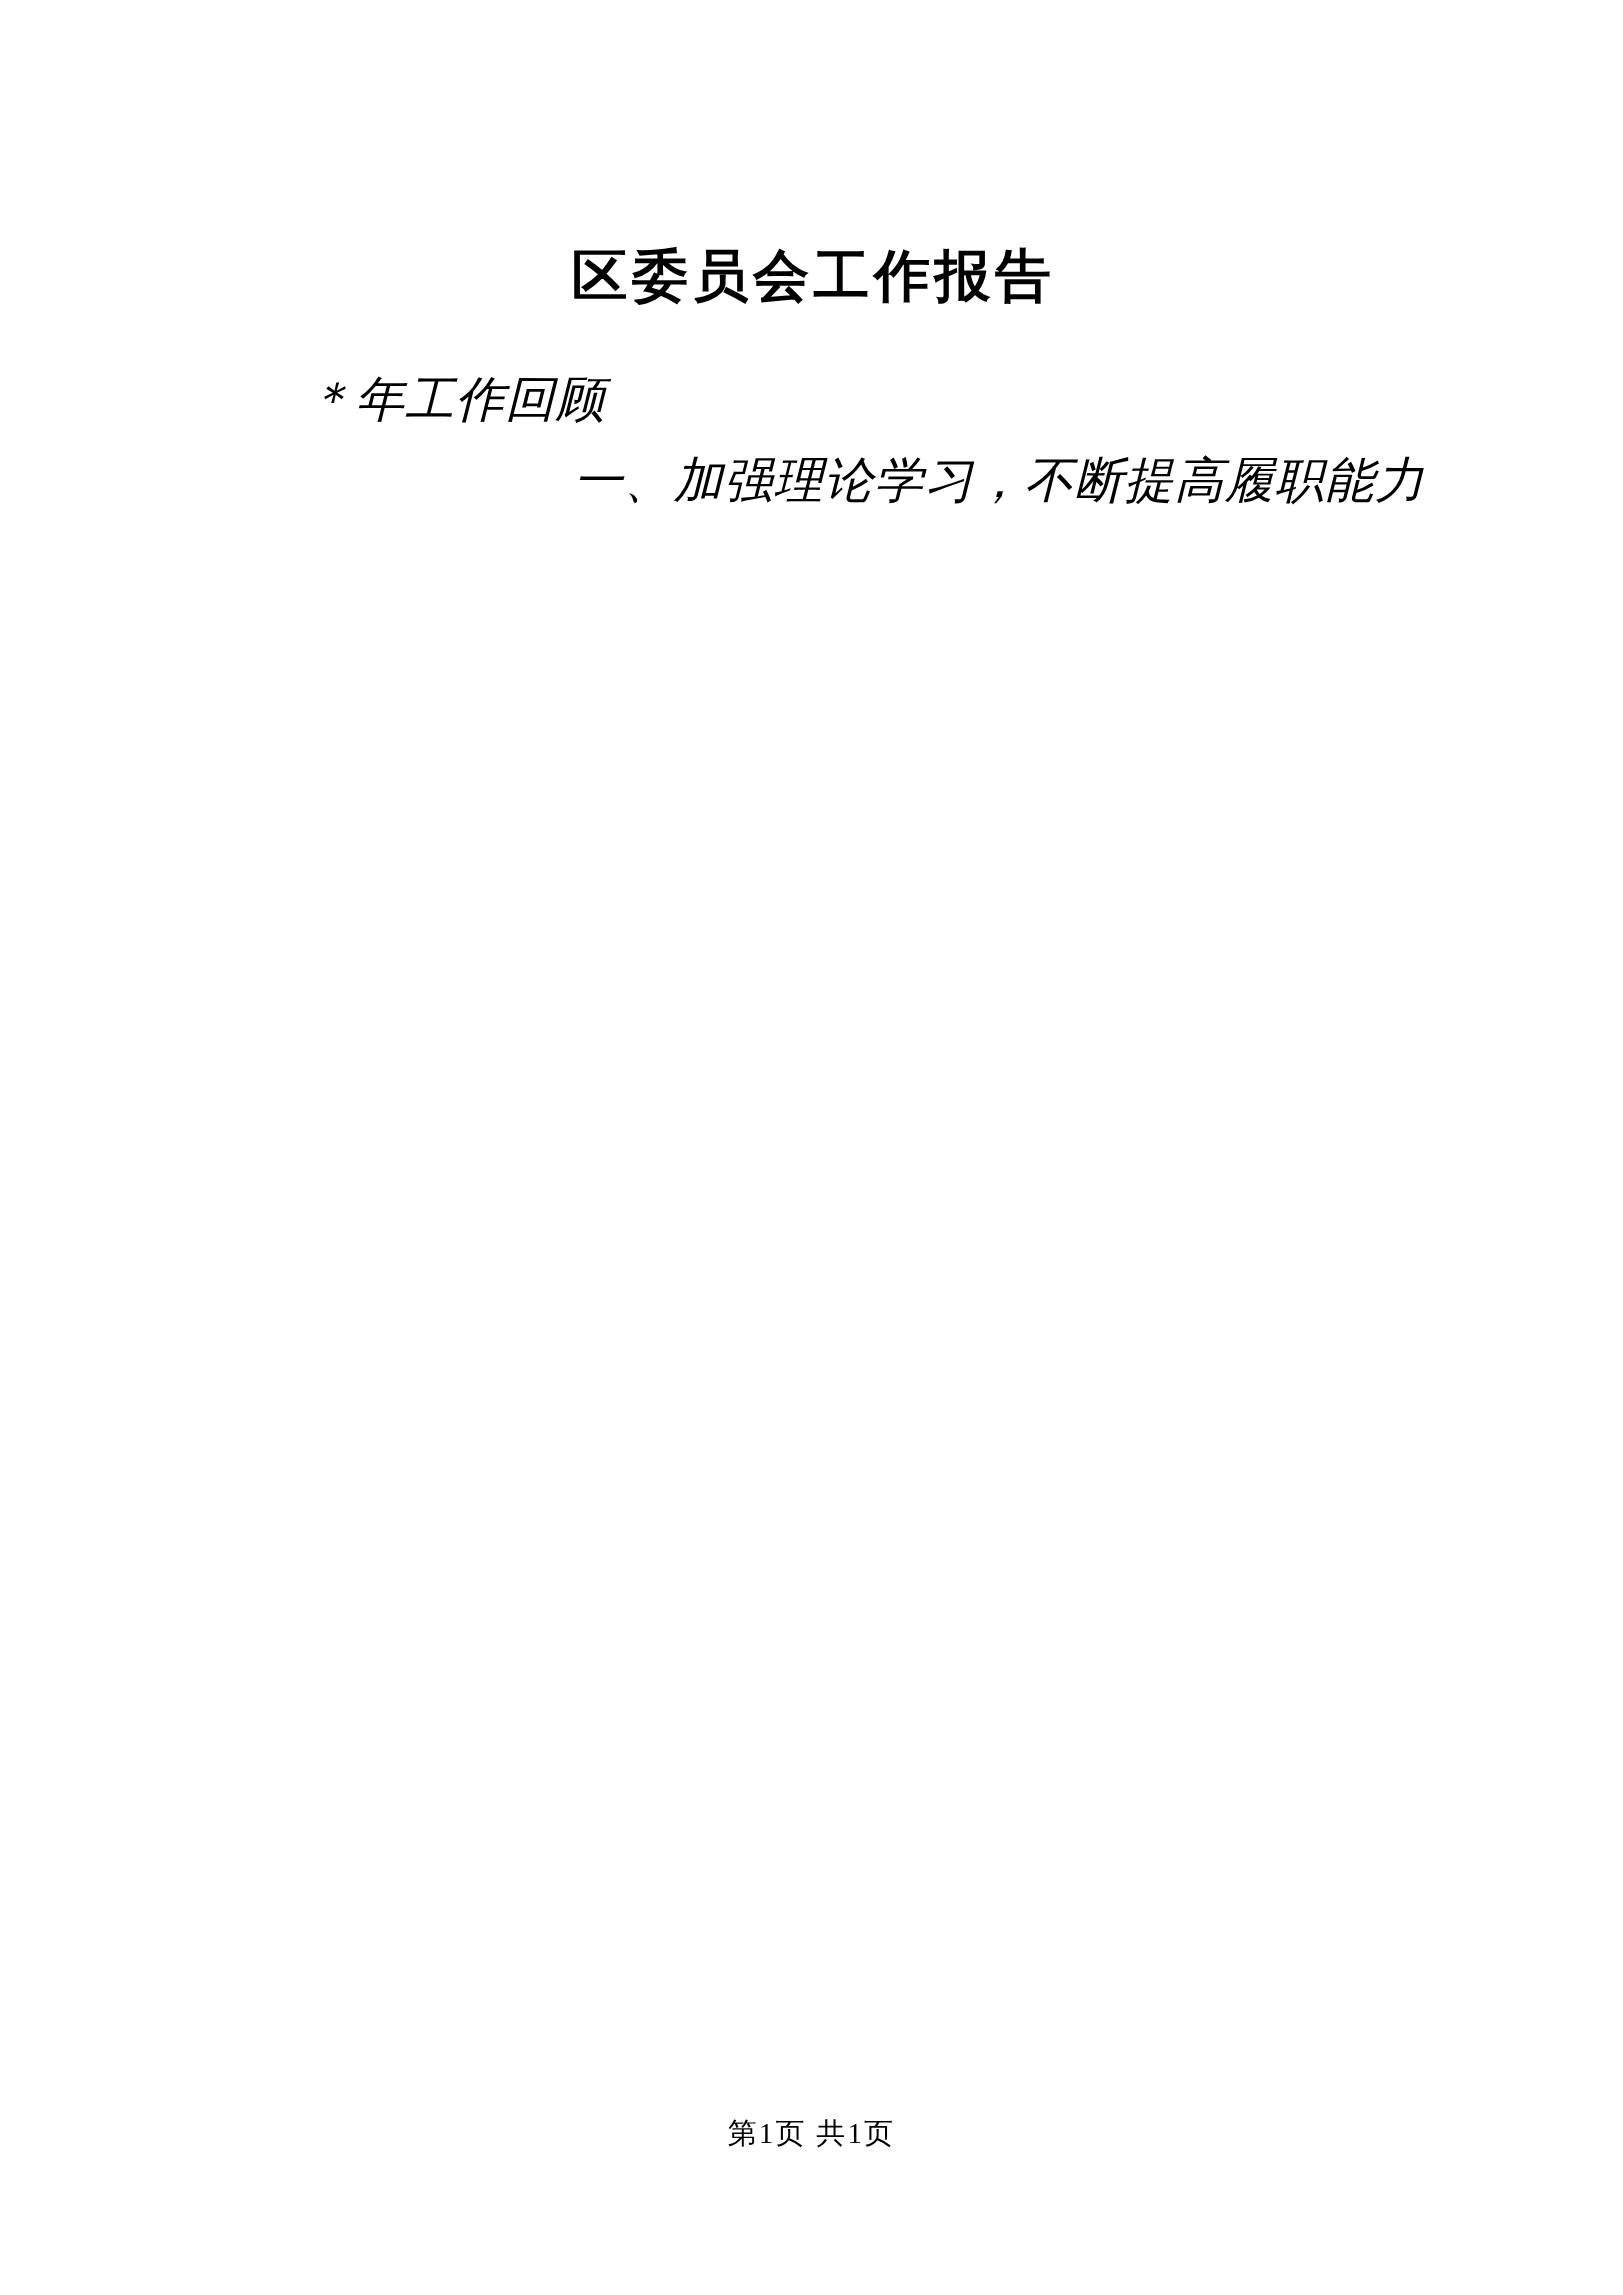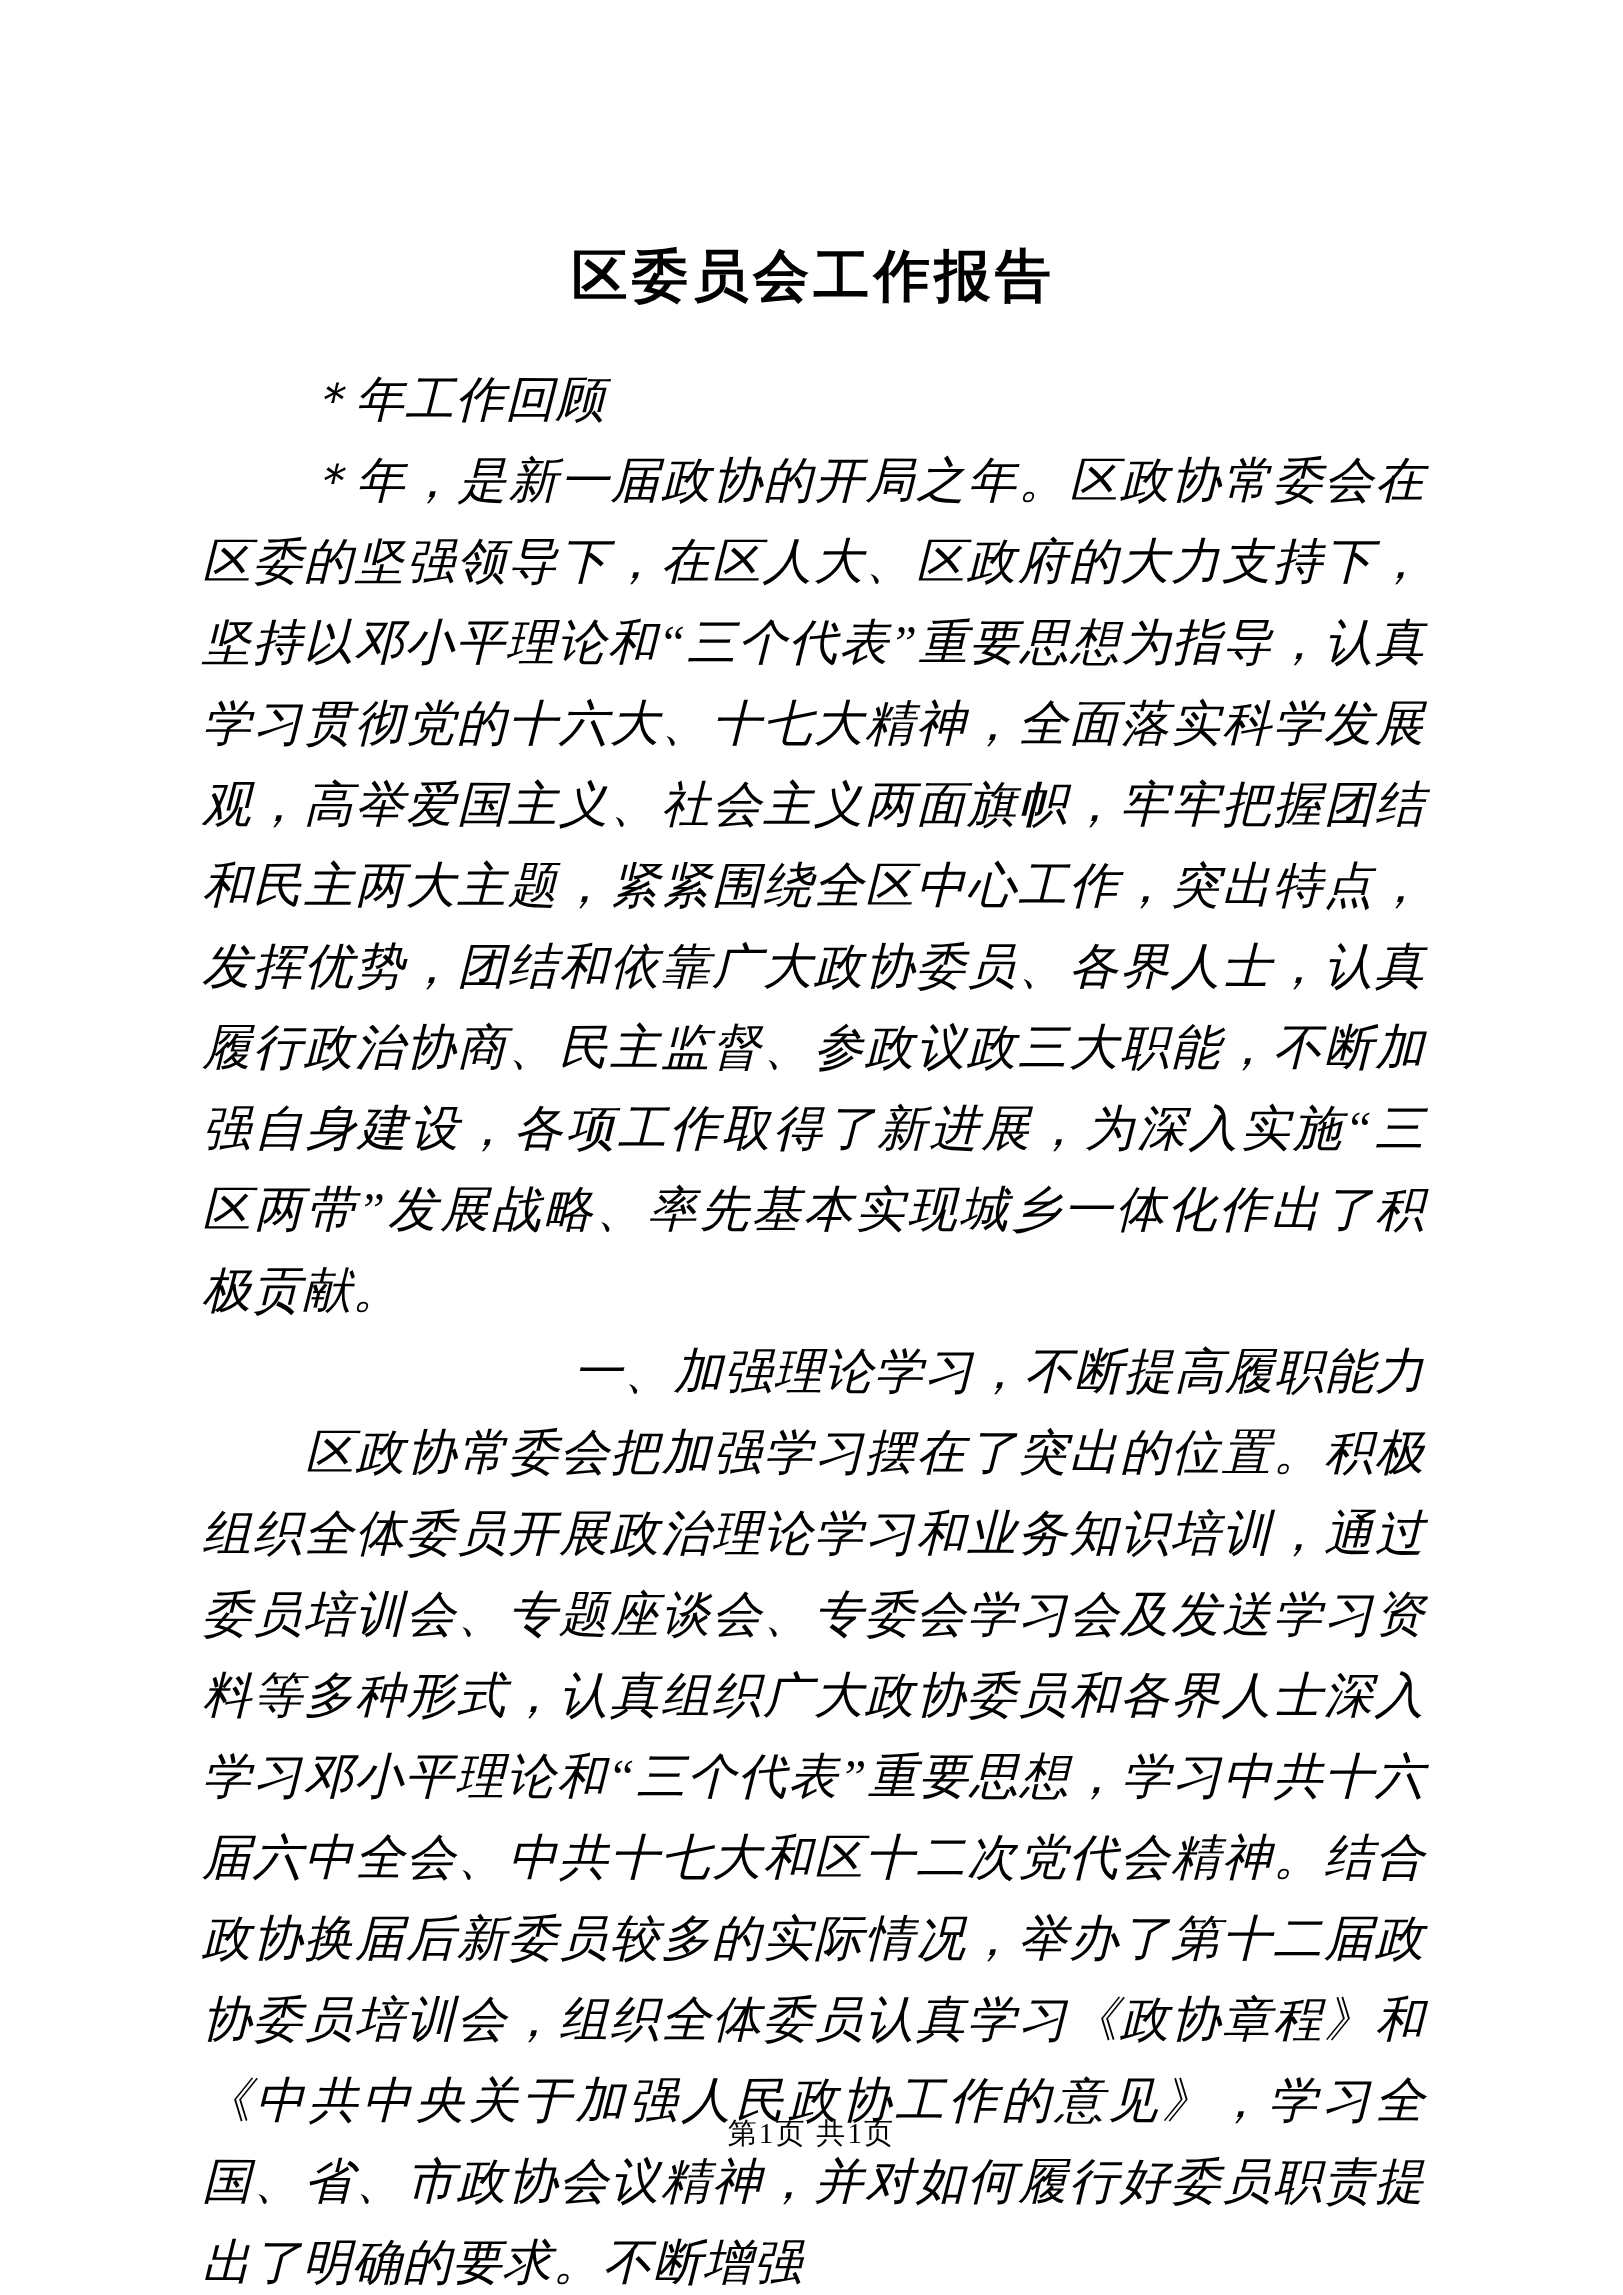--- a/index.html
+++ b/index.html
@@ -57,22 +57,20 @@
 </style>
 </head>
 <body>
 
 <div class="page">
   <div class="content">
     <h1 class="doc-title">区委员会工作报告</h1>
 
     <p class="para">＊年工作回顾</p>
 
-    <p class="para">＊年，是新一届政协的开局之年。区政协常委会在区委的坚强领导下，在区人大、区政府的大力支持下，坚持以邓小平理论和“三个代表”重要思想为指导，认真学习贯彻党的十六大、十七大精神，全面落实科学发展观，高举爱国主义、社会主义两面旗帜，牢牢把握团结和民主两大主题，紧紧围绕全区中心工作，突出特点，发挥优势，团结和依靠广大政协委员、各界人士，认真履行政治协商、民主监督、参政议政三大职能，不断加强自身建设，各项工作取得了新进展，为深入实施“三区两带”发展战略、率先基本实现城乡一体化作出了积极贡献。</p>
 
     <p class="para section-heading">一、加强理论学习，不断提高履职能力</p>
 
-    <p class="para">区政协常委会把加强学习摆在了突出的位置。积极组织全体委员开展政治理论学习和业务知识培训，通过委员培训会、专题座谈会、专委会学习会及发送学习资料等多种形式，认真组织广大政协委员和各界人士深入学习邓小平理论和“三个代表”重要思想，学习中共十六届六中全会、中共十七大和区十二次党代会精神。结合政协换届后新委员较多的实际情况，举办了第十二届政协委员培训会，组织全体委员认真学习《政协章程》和《中共中央关于加强人民政协工作的意见》，学习全国、省、市政协会议精神，并对如何履行好委员职责提出了明确的要求。不断增强</p>
   </div>
 
   <div class="footer">第1页 共1页</div>
 </div>
 
 
 </body></html>

